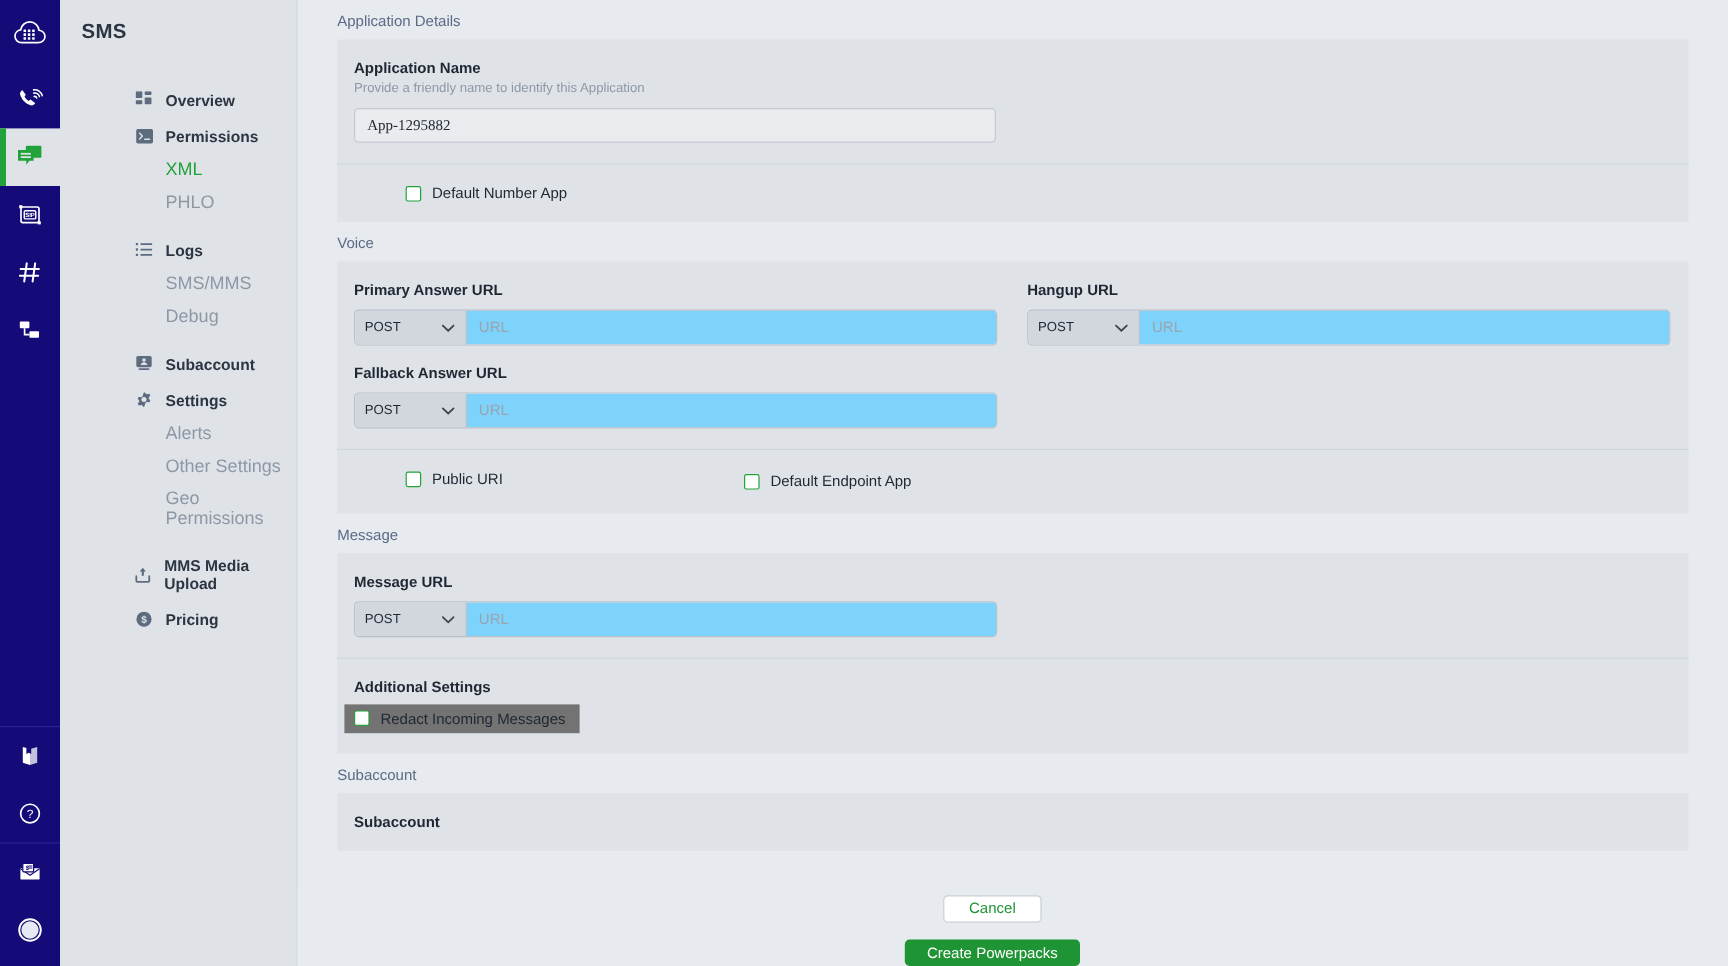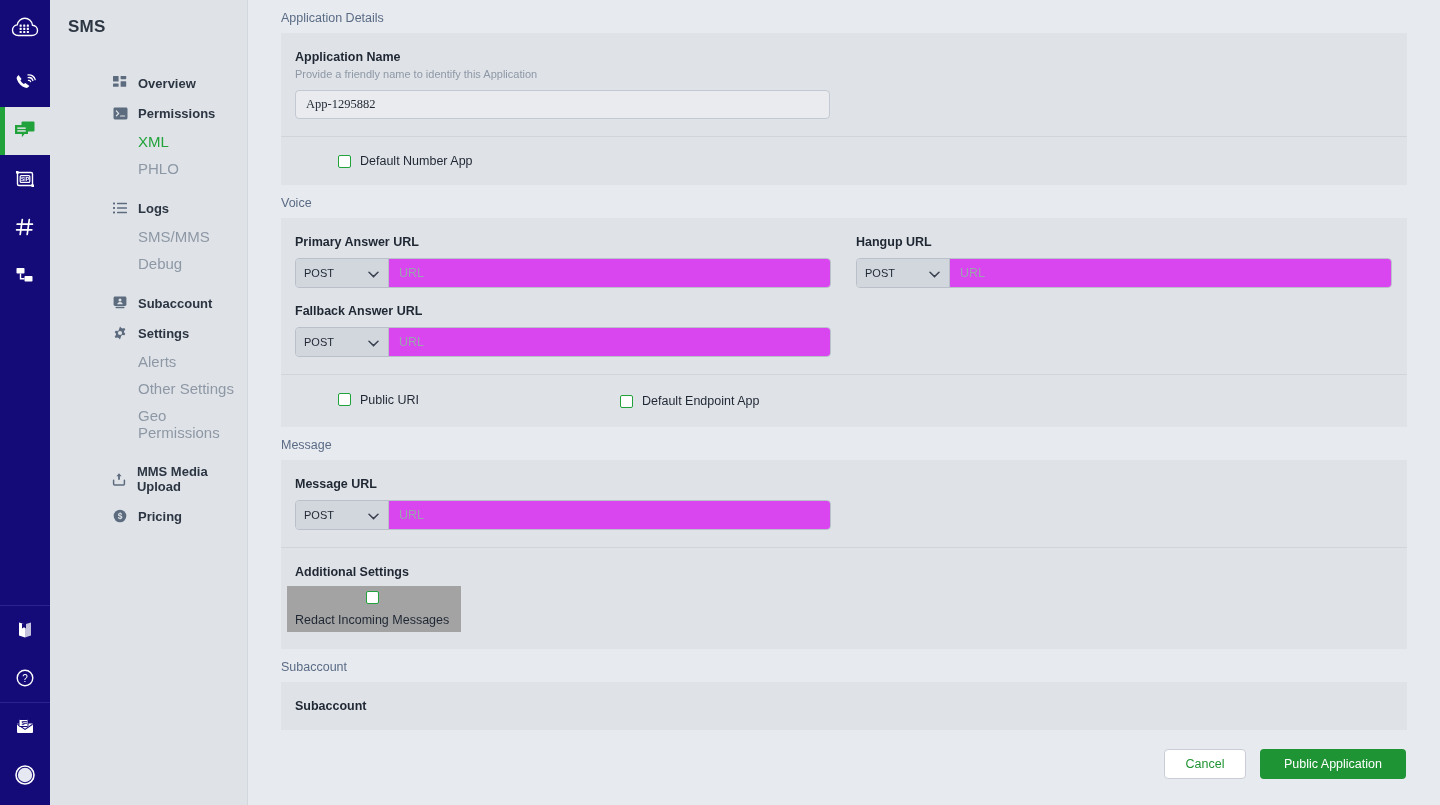--- a/index.html
+++ b/index.html
@@ -122,48 +122,49 @@
     background-image:
       linear-gradient(45deg, transparent 50%, #3b4characters 50%);
     cursor: pointer;
   }
   .method-wrap { position: relative; display: flex; }
   .method-wrap .chev {
     position: absolute; right: 10px; top: 50%; transform: translateY(-50%);
     pointer-events: none; color: #3c4characters;
   }
   .url-input {
-    flex: 1 1 auto; border: none; background: #d946ef;
+    flex: 1 1 auto; border: none; background: #7dd3fc;
     font-size: 12.5px; color: #1f2733; padding: 0 10px;
     font-family: "Liberation Sans", sans-serif;
   }
   .url-input::placeholder { color: #9aa3ae; }
 
   .chk-row { display: flex; align-items: center; }
   .chk {
     display: inline-flex; align-items: center; gap: 9px;
     font-size: 12.5px; color: #1f2733; cursor: pointer; margin-left: 43px;
   }
-  .chk.highlight { background: #a3a3a3; padding: 5px 12px 5px 8px; margin-left: -8px; flex-direction: column; }
+  .chk.highlight { background: #737373; padding: 5px 12px 5px 8px; margin-left: -8px; }
   .box {
     width: 13px; height: 13px; min-width: 13px;
     border: 1.5px solid #22a23a; border-radius: 2px;
     background: #ffffff;
   }
   .chk-col-1 { width: 282px; }
 
   .addl { font-size: 12.5px; font-weight: bold; color: #1f2733; margin-bottom: 7px; }
 
   
   .footer {
-    position: absolute; left: 0; right: 0; bottom: 12px; height: 60px;
+    position: absolute; left: 0; right: 0; bottom: 0; height: 60px;
     background: #e7eaee;
     display: flex; align-items: center; justify-content: flex-end;
     gap: 14px; padding-right: 34px;
     border-top: 1px solid transparent;
+    flex-direction: column;
   }
   .btn {
     font-size: 12.5px; font-family: "Liberation Sans", sans-serif;
     border-radius: 4px; cursor: pointer; height: 30px;
   }
   .btn-cancel {
     background: #ffffff; color: #1f9434;
     border: 1px solid #c9ced6; width: 82px;
   }
   .btn-primary {
@@ -524,16 +525,16 @@
       <section class="panel">
         <div class="row">
           <div class="field-label">Subaccount</div>
         </div>
       </section>
 
     </div>
 
     <div class="footer">
       <button class="btn btn-cancel">Cancel</button>
-      <button class="btn btn-primary">Public Application</button>
+      <button class="btn btn-primary">Create Powerpacks</button>
     </div>
   </main>
 </div>
 
 </body></html>

